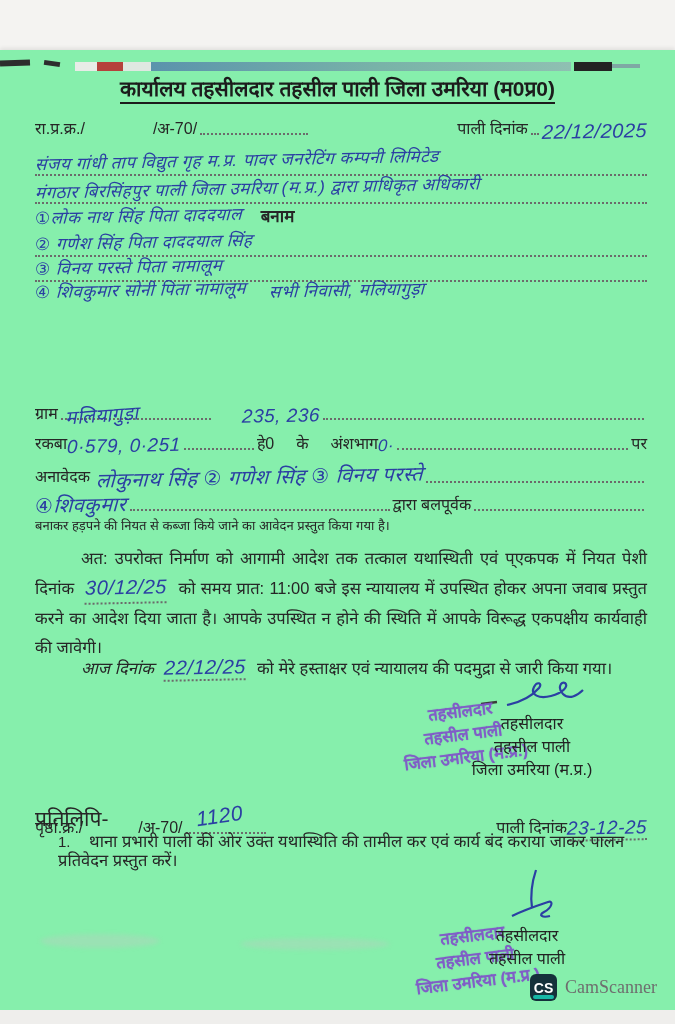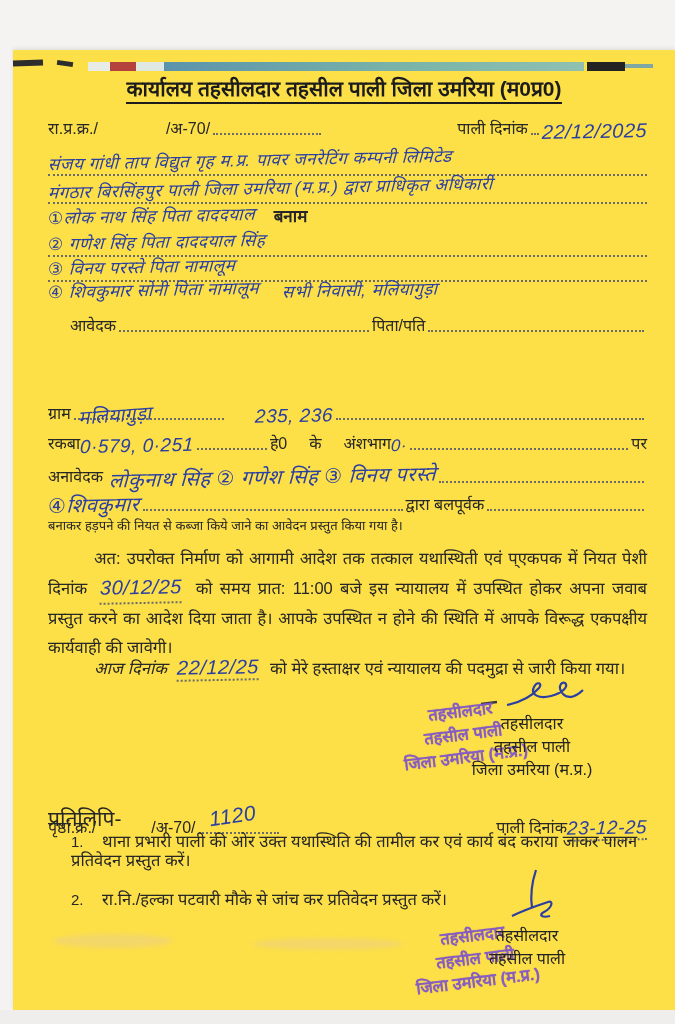--- a/index.html
+++ b/index.html
@@ -1,18 +1,18 @@
 <!DOCTYPE html>
 <html><head>
 <meta charset="utf-8">
 <style>
   html,body{margin:0;padding:0;}
   body{background:#e9e8e6;font-family:"Liberation Sans","DejaVu Sans",sans-serif;}
   .screen{position:relative;width:675px;height:1024px;background:#f4f3f1;overflow:hidden;margin:0 auto;}
-  .paper{position:absolute;top:50px;left:0;right:0;bottom:14px;background:#fde047;box-shadow:0 -2px 4px rgba(0,0,0,.08);margin-left:13px;}
+  .paper{position:absolute;top:50px;left:0;right:0;bottom:14px;background:#86efac;box-shadow:0 -2px 4px rgba(0,0,0,.08);}
   .row{position:absolute;left:35px;right:28px;color:#262626;font-size:16px;}
   .frow{display:flex;align-items:flex-end;}
   .dots{border-bottom:2px dotted #6b6b6b;height:2px;margin:0 3px 4px 3px;}
   .grow{flex:1;}
   .printed{color:#262626;}
   .bold{font-weight:bold;}
   .hw{color:#2b3fa3;font-style:italic;font-weight:500;letter-spacing:.5px;white-space:nowrap;}
   .hwblock{display:inline-block;transform:rotate(-1.2deg) skewX(-3deg);}
   .dotline{border-bottom:2px dotted #6b6b6b;}
   
@@ -84,27 +84,20 @@
     </div>
     <div class="row dotline" style="top:205px;height:25px;">
       <span class="hw hwblock" style="font-size:17px;">③ विनय परस्ते पिता नामालूम</span>
     </div>
     <div class="row" style="top:228px;height:25px;">
       <span class="hw hwblock" style="font-size:17px;">④ शिवकुमार सोनी पिता नामालूम</span>
       <span class="hw hwblock" style="font-size:17px;margin-left:18px;">सभी निवासी, मलियागुड़ा</span>
     </div>
 
 
-    <div class="row frow" style="top:264px;">
-      <span style="width:22px;"></span>
-      <span class="printed">आवेदक</span>
-      <span class="dots" style="width:250px;"></span>
-      <span class="printed">पिता/पति</span>
-      <span class="dots grow"></span>
-    </div>
 
 
 
     <div class="row frow" style="top:352px;">
       <span class="printed">ग्राम</span>
       <span class="dots" style="width:150px;position:relative;">
           <span class="hw hwblock" style="position:absolute;left:4px;top:-14px;font-size:19px;transform:rotate(-4deg);">मलियागुड़ा</span>
         </span>
       <span style="width:28px;"></span>
       <span class="hw hwblock" style="font-size:19px;position:relative;top:3px;">235, 236</span>
@@ -181,40 +174,43 @@
       <span class="printed">पाली दिनांक</span>
       <span class="hw hwblock dotline" style="font-size:19px;position:relative;top:3px;">23-12-25</span>
     </div>
 
     <div class="row printed" style="top:754px;font-size:21px;">प्रतिलिपि-</div>
 
     <div class="row" style="top:782px;left:58px;line-height:18px;font-size:16.5px;">
       <span class="printed" style="margin-right:14px;font-size:15px;">1.</span>
       <span class="printed">थाना प्रभारी पाली की ओर उक्त यथास्थिति की तामील कर एवं कार्य बंद कराया जाकर पालन प्रतिवेदन प्रस्तुत करें।</span>
     </div>
-    <div class="row" style="top:836px;left:58px;line-height:27px;font-size:16.5px;">
-      <span class="printed" style="margin-right:14px;font-size:15px;">2.</span>
-      <span class="printed">रा.नि./हल्का पटवारी मौके से जांच कर प्रतिवेदन प्रस्तुत करें।</span>
-    </div>
 
     <div class="sigblock" style="top:818px;right:48px;width:200px;">
       <svg class="sig-svg" width="70" height="56" viewBox="0 0 70 56">
         <path d="M44 2 C 40 14, 38 26, 40 40 M20 48 C 32 42, 44 38, 56 34 C 62 32, 60 40, 52 44 C 46 47, 50 50, 58 48" stroke="#2b3fa3" stroke-width="2.2" fill="none"></path>
       </svg>
       <div class="stamp" style="left:-14px;top:56px;">
         <div>तहसीलदार</div>
         <div>तहसील पाली</div>
         <div>जिला उमरिया (म.प्र.)</div>
       </div>
       <div class="typed">
         <div>तहसीलदार</div>
         <div>तहसील पाली</div>
       </div>
     </div>
 
     <div class="smudge" style="left:40px;top:884px;width:120px;height:14px;"></div>
     <div class="smudge" style="left:240px;top:888px;width:150px;height:12px;"></div>
 
+    <div class="brand" style="top:924px;right:18px;">
+      <div class="cs-badge">
+          <span>CS</span>
+          <i></i>
+        </div>
+      <div class="brand-name">CamScanner</div>
+    </div>
 
   </div>
 
   <div class="bottomband"></div>
 </div>
 
 </body></html>

